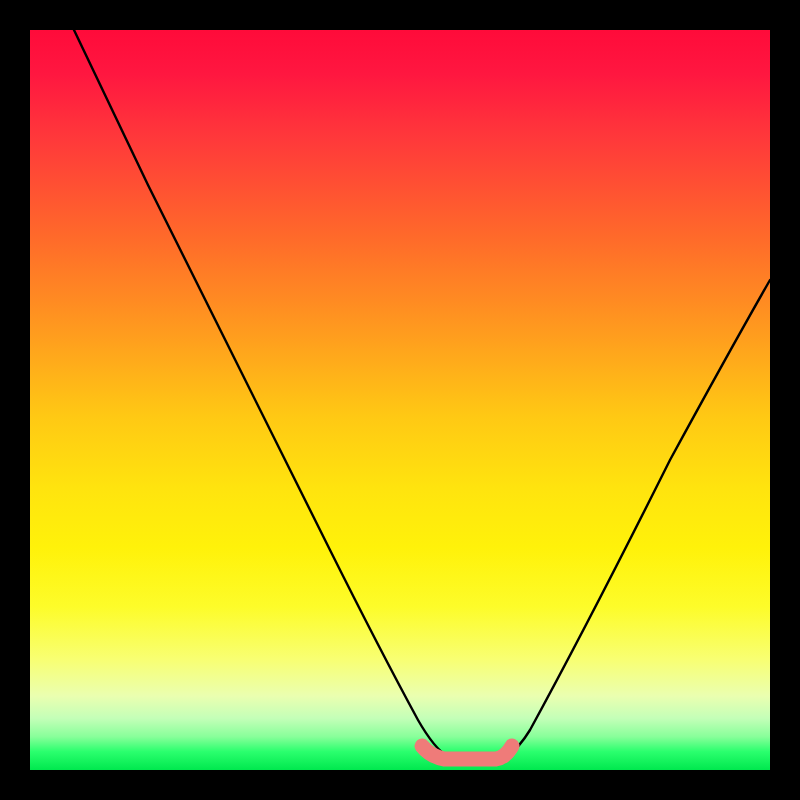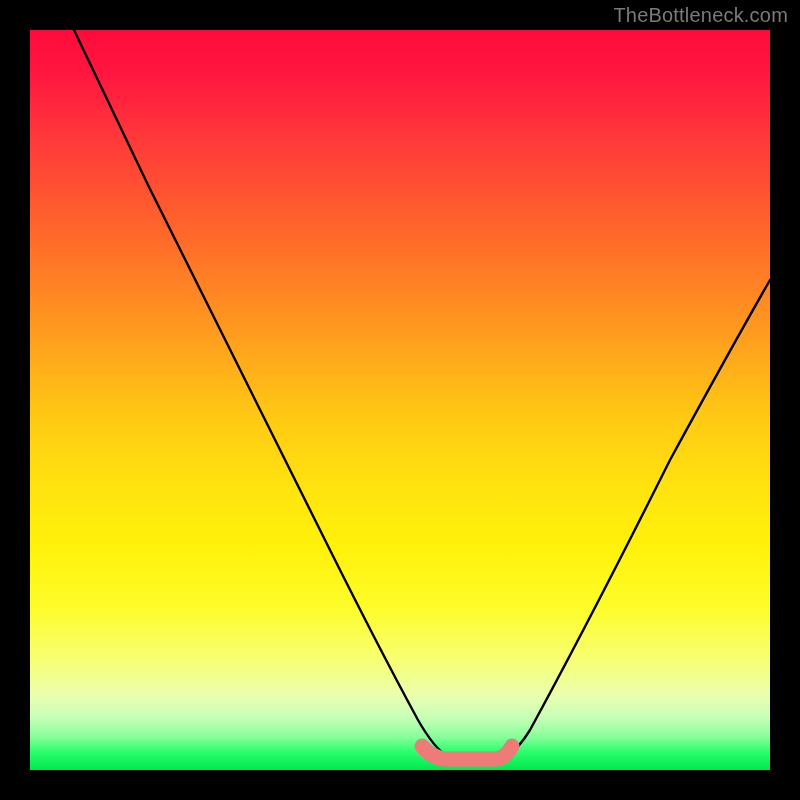--- a/index.html
+++ b/index.html
@@ -60,21 +60,20 @@
     top: 30px;
     width: 740px;
     height: 740px;
     overflow: visible;
   }
 </style>
 </head>
 <body>
 
 <div class="frame">
-  <div class="watermark">TheBottleneck.com</div>
 
   <div class="plot"></div>
 
   <svg class="overlay" viewBox="0 0 740 740" preserveAspectRatio="none">
 
     <path fill="none" stroke="#000" stroke-width="2.4" stroke-linecap="round" d="
             M 44 0
             Q 70 55 118 155
             Q 200 320 300 520
             Q 350 620 388 690

